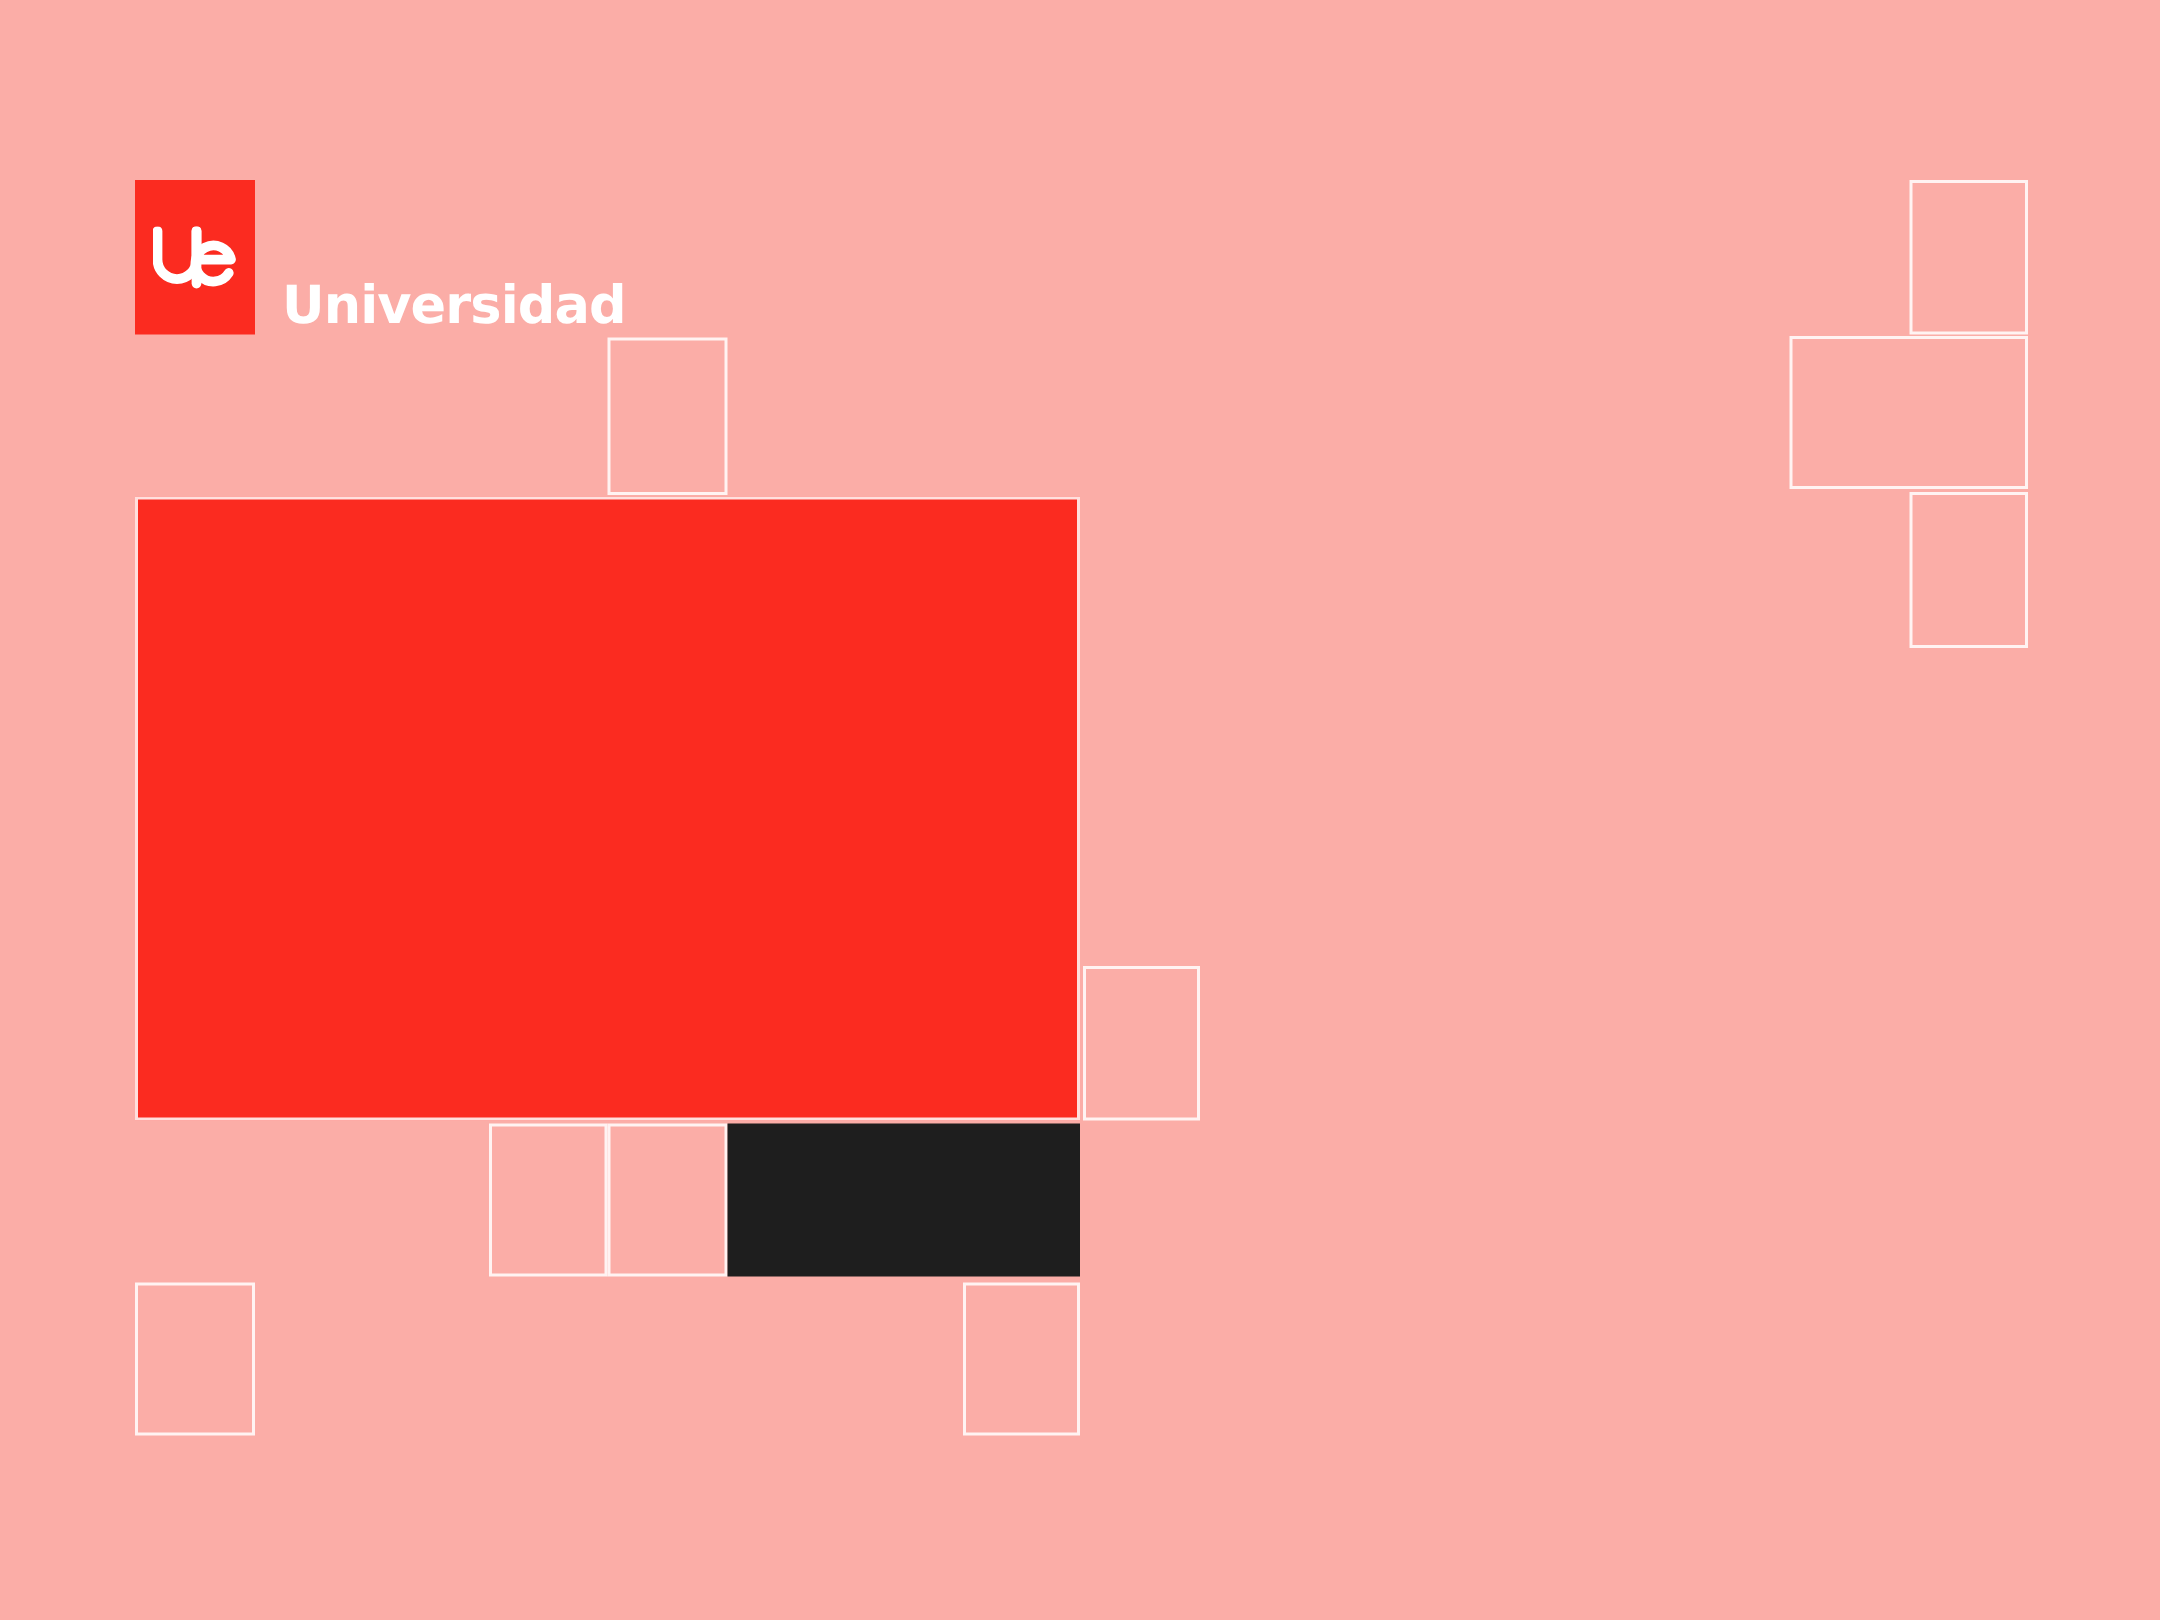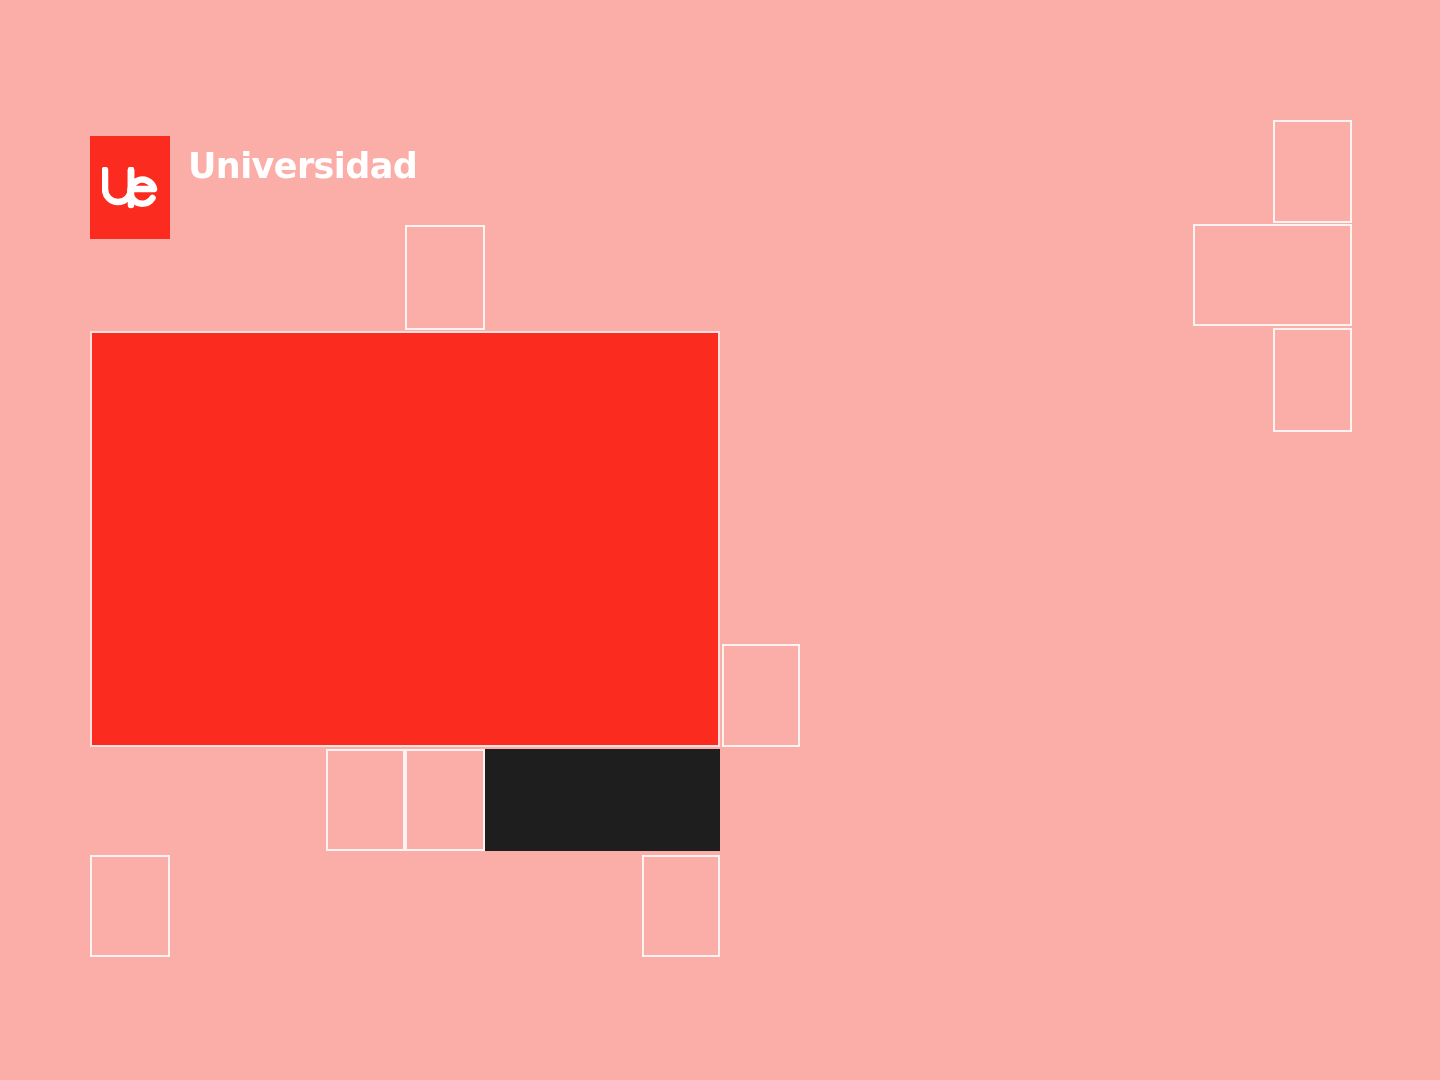--- a/index.html
+++ b/index.html
@@ -35,23 +35,23 @@
     border:2px solid rgba(255,255,255,0.85);
   }
   .block-dark {
     background:#1e1e1e;
   }
 
   
   #logo-lockup {
     position:absolute;
     left:90px;
-    top:136px;
+    top:120px;
     display:flex;
-    align-items:flex-start;
+    align-items:flex-end;
   }
 
   #logo-mark {
     width:80px;
     height:103px;
     background:#fb2b20;
     display:flex;
     align-items:center;
     justify-content:center;
     flex:none;

